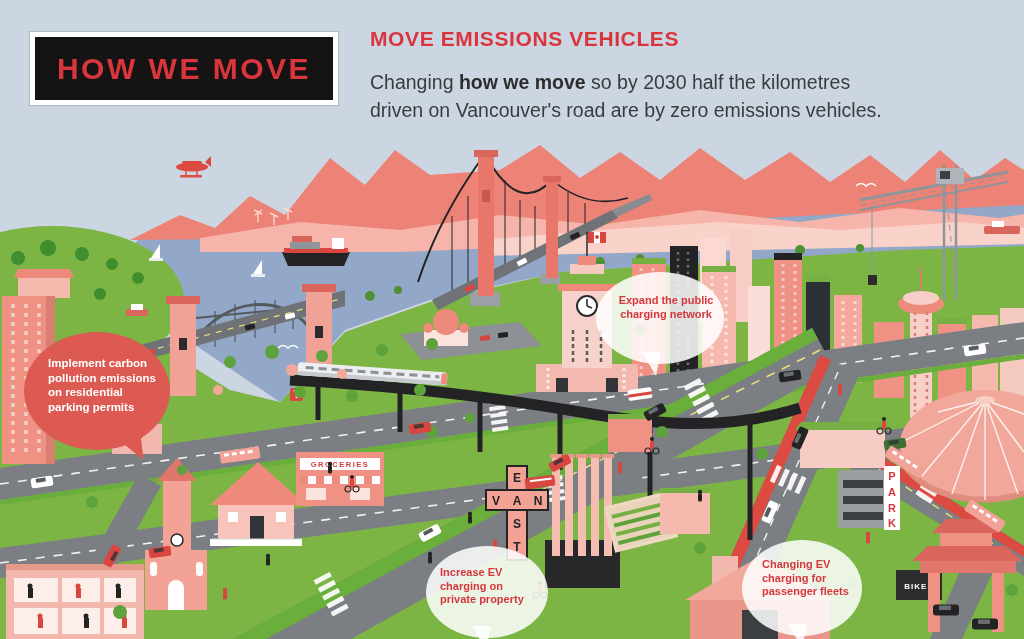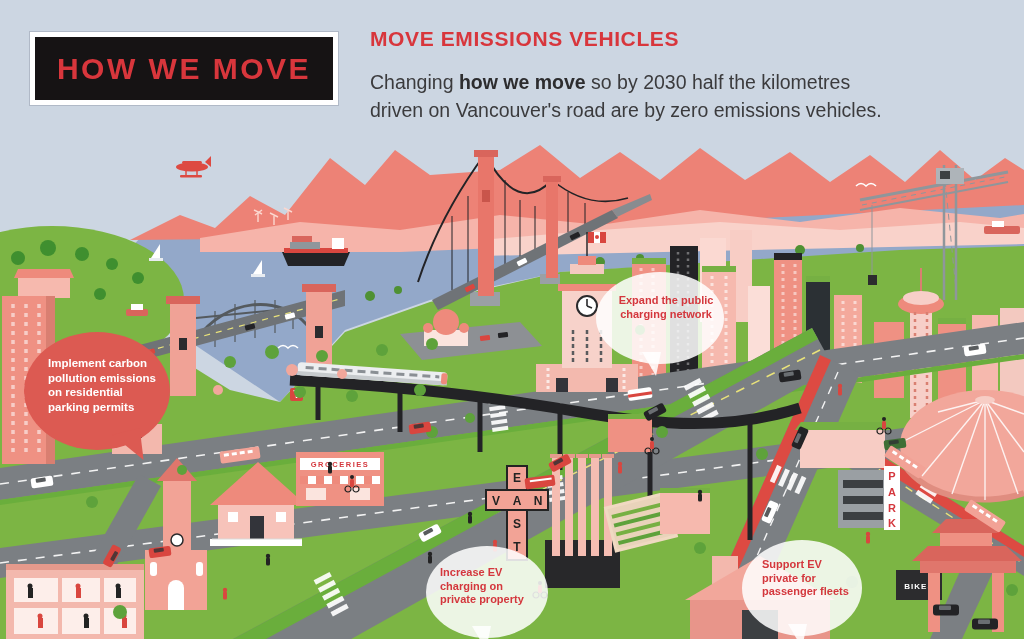--- a/index.html
+++ b/index.html
@@ -742,16 +742,16 @@
 <div id="co-parking" class="callout callout--red">
   <p>Implement carbon pollution emissions on residential parking permits</p>
 </div>
 <div id="co-expand" class="callout callout--white">
   <p>Expand the public charging network</p>
 </div>
 <div id="co-increase" class="callout callout--white">
   <p>Increase EV charging on private property</p>
 </div>
 <div id="co-support" class="callout callout--white">
-  <p>Support EV private for passenger fleets</p>
+  <p>Changing EV charging for passenger fleets</p>
 </div>
 
 </div>
 
 </body></html>

